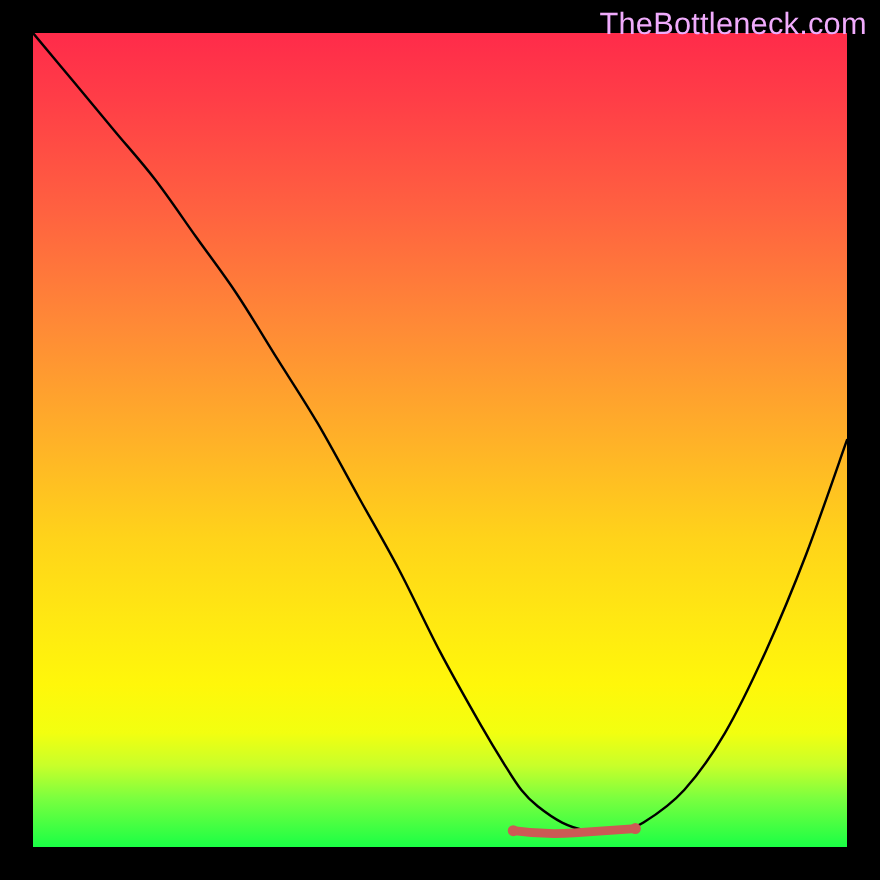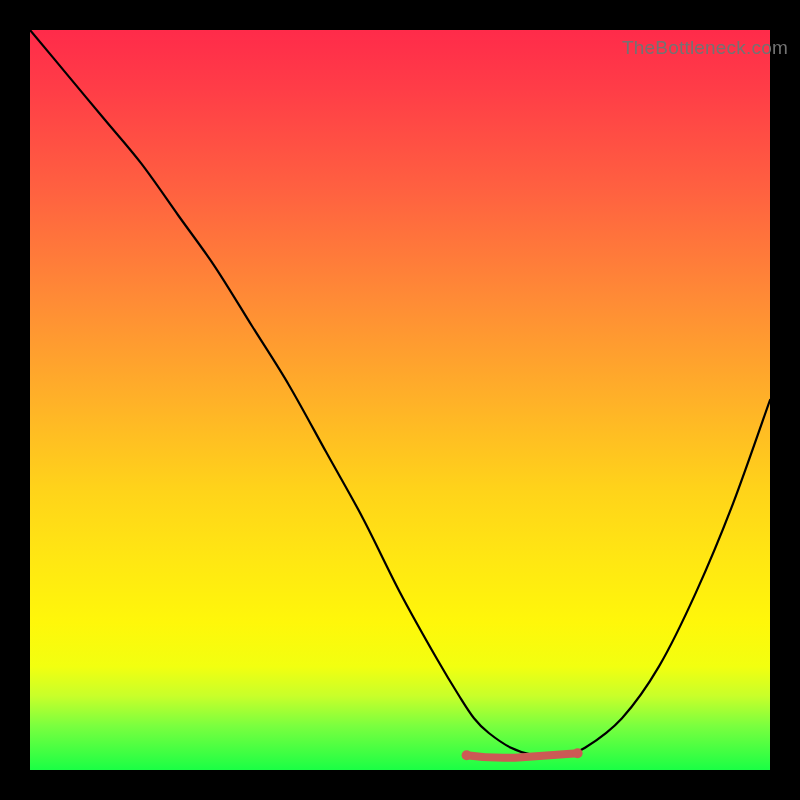--- a/index.html
+++ b/index.html
@@ -14,26 +14,25 @@
   .frame {
     position: relative;
     width: 800px;
     height: 800px;
     background: #000;
   }
   .watermark {
     position: absolute;
     top: 6px;
     right: 12px;
-    color: #737373;
-    font-size: 19px;
+    color: #f0abfc;
+    font-size: 28px;
     font-weight: 500;
     letter-spacing: 0.2px;
     z-index: 10;
-    margin-top: 31px;
   }
   .plot-area {
     position: absolute;
     left: 30px;
     top: 30px;
     width: 740px;
     height: 740px;
     background: linear-gradient(to bottom,
       #ff2b4a 0%,
       #ff3d47 8%,

